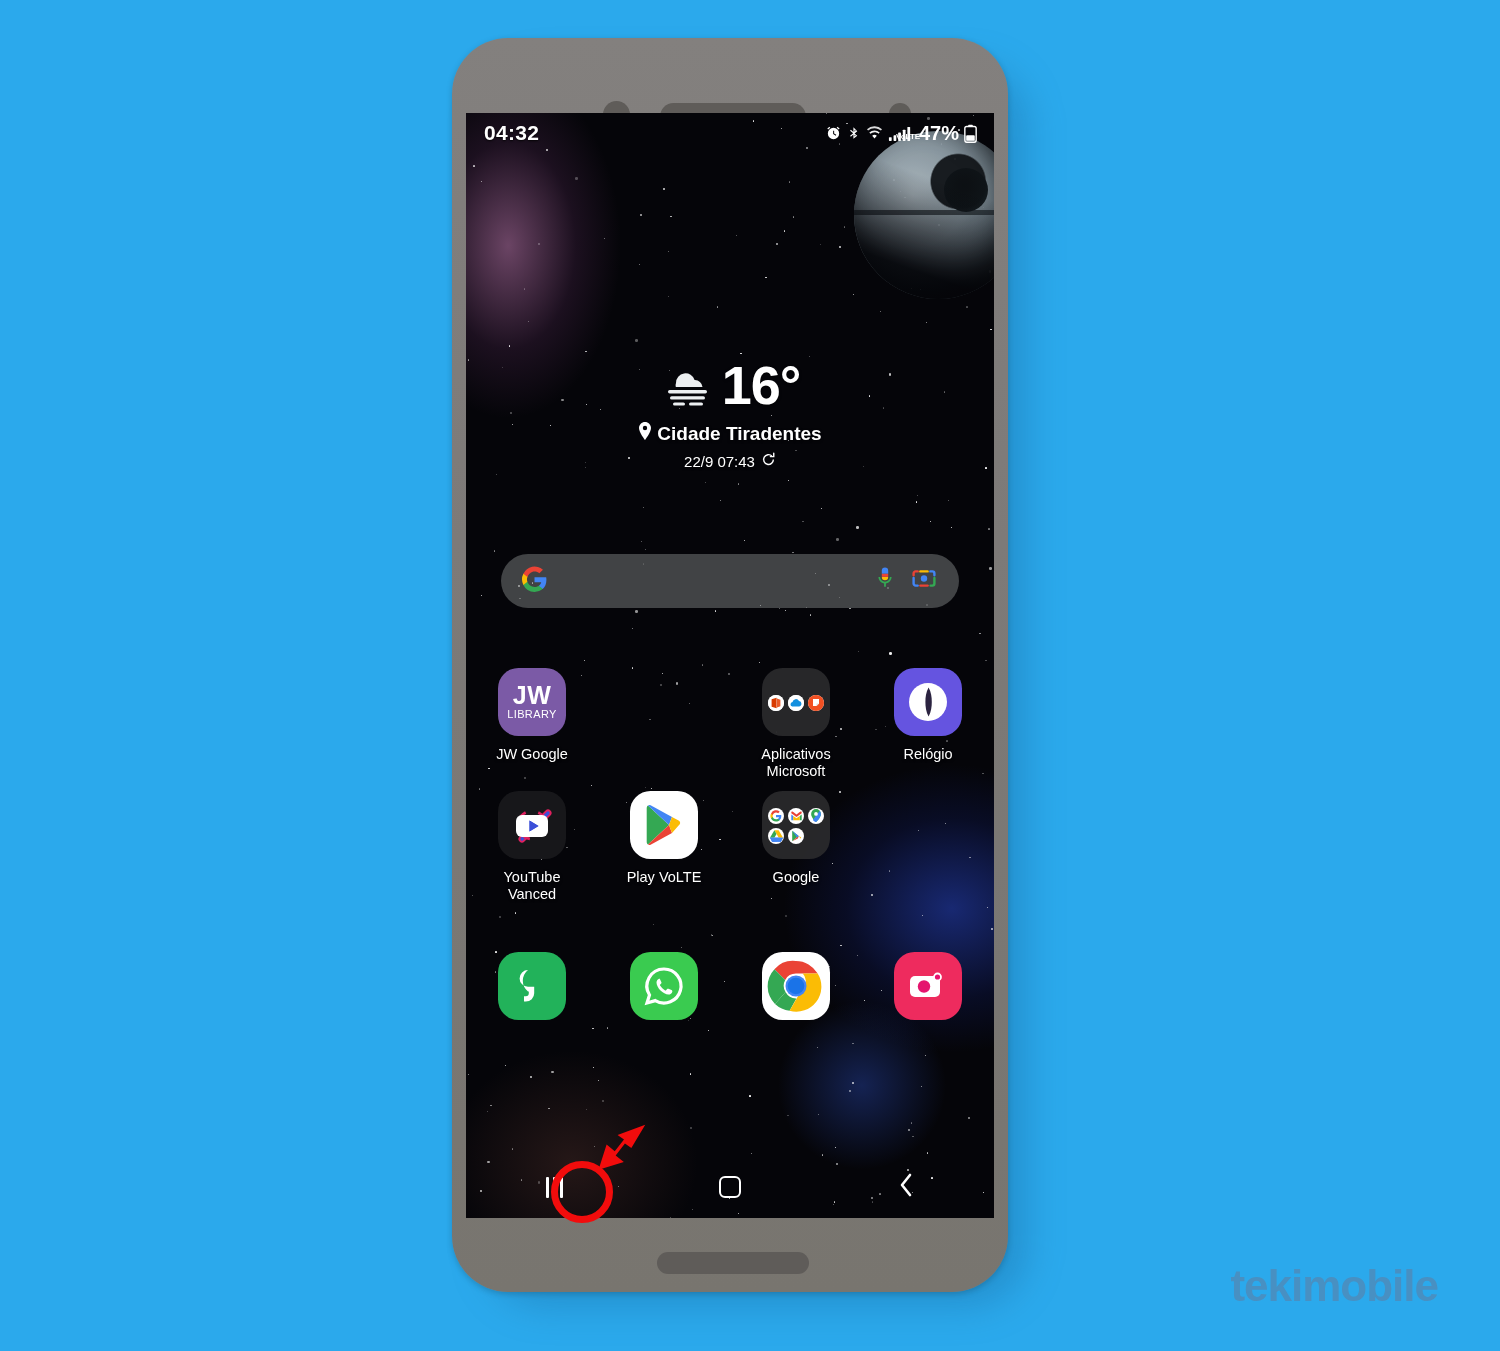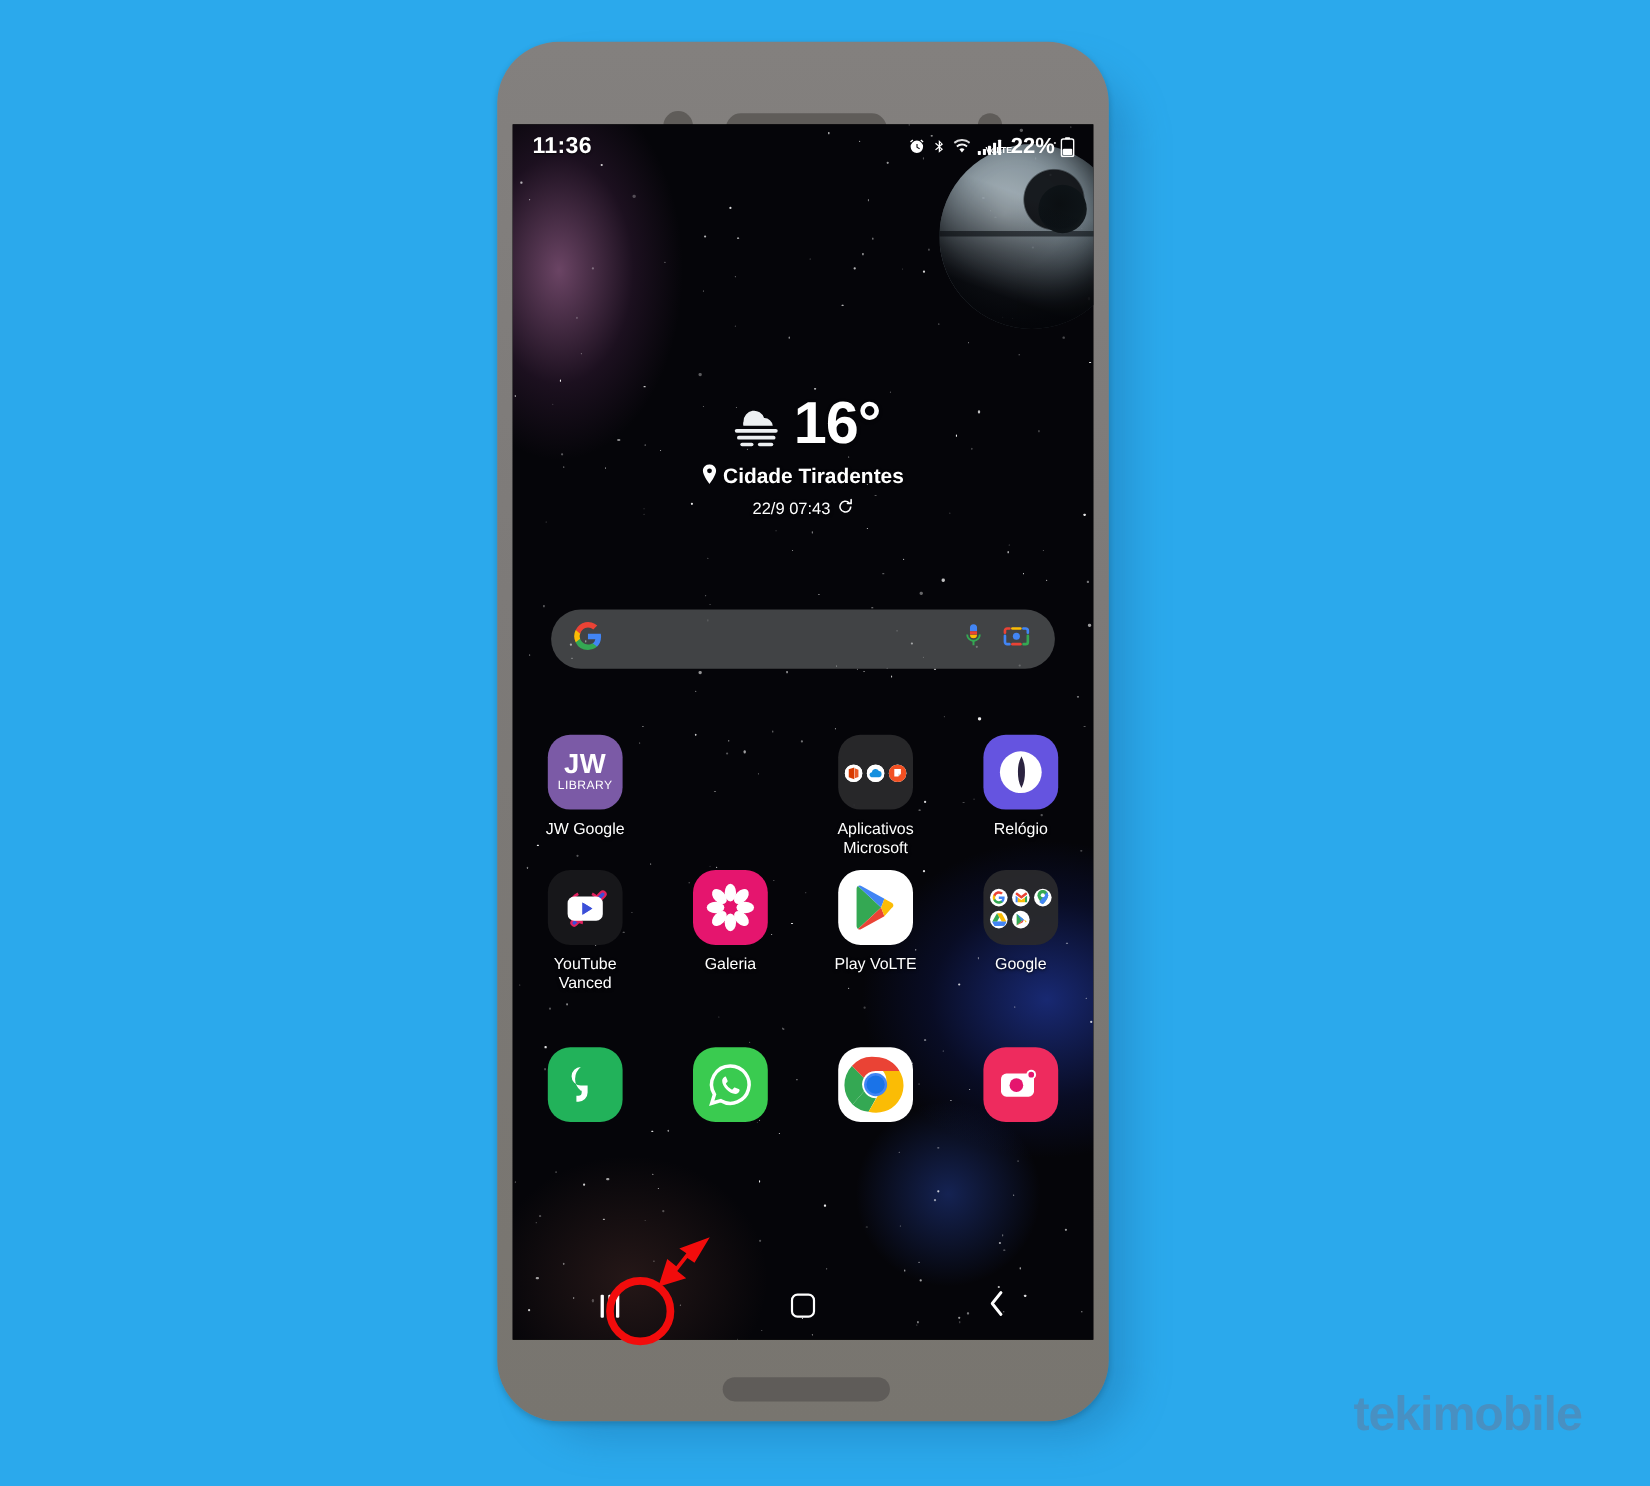--- a/index.html
+++ b/index.html
@@ -558,21 +558,21 @@
             <span class="star" style="left:25.84%;top:89.31%;width:1.9px;height:1.9px;opacity:0.29"></span>
           </div>
         <div class="death-star">
           <div class="ds-dish"></div>
           <div class="ds-band"></div>
           <div class="ds-fade"></div>
         </div>
       </div>
 
       <div class="status-bar">
-        <div class="status-time">11:36</div>
+        <div class="status-time">04:32</div>
         <div class="status-icons">
           <span class="si">
             <svg width="17" height="17" viewBox="0 0 24 24" fill="#fff">
               <path d="M12 4a8 8 0 100 16 8 8 0 000-16zm.9 4.2v3.9l3 1.8-.7 1.2-3.7-2.3V8.2h1.4z"></path>
               <path d="M3.3 5.1l3-2.5 1.1 1.3-3 2.5zM17.6 2.6l3 2.5-1.1 1.3-3-2.5z"></path>
             </svg>
           </span>
           <span class="si">
             <svg width="14" height="18" viewBox="0 0 24 24" fill="#fff">
               <path d="M11 2v8.2L6.6 6.5 5.3 8l5.3 4.4-5.3 4.4 1.3 1.5L11 14.6V22l6.6-5.5-4.6-3.8 4.6-3.8L11 2zm2 4.6l1.9 1.6L13 9.8V6.6zm0 8.4l1.9 1.6L13 18.2V15z"></path>
@@ -588,21 +588,21 @@
           <span class="si volte-wrap">
             <span class="volte-text">VoLTE</span>
             <svg width="24" height="17" viewBox="0 0 26 18" fill="#fff">
               <rect x="1" y="13" width="3" height="4" rx="0.6"></rect>
               <rect x="6" y="11" width="3" height="6" rx="0.6"></rect>
               <rect x="11" y="8" width="3" height="9" rx="0.6"></rect>
               <rect x="16" y="5" width="3" height="12" rx="0.6"></rect>
               <rect x="21" y="2" width="3" height="15" rx="0.6"></rect>
             </svg>
           </span>
-          <span class="batt-pct">22%</span>
+          <span class="batt-pct">47%</span>
           <span class="si">
             <svg width="13" height="19" viewBox="0 0 14 20" fill="none">
               <rect x="4.5" y="0.6" width="5" height="2" rx="0.8" fill="#fff"></rect>
               <rect x="0.9" y="2.4" width="12.2" height="17" rx="2" stroke="#fff" stroke-width="1.5"></rect>
               <rect x="2.4" y="11.8" width="9.2" height="6.1" rx="1" fill="#fff"></rect>
             </svg>
           </span>
         </div>
       </div>
 
@@ -740,38 +740,20 @@
                     <linearGradient id="ytg" x1="25" y1="23" x2="35" y2="35">
                   <stop offset="0" stop-color="#3B4FD8"></stop>
                       <stop offset="1" stop-color="#E0205E"></stop>
                 </linearGradient>
                   </defs>
               </svg>
             </div>
             <div class="app-label">YouTube Vanced</div>
           </div>
 
-          <div class="app">
-            <div class="app-icon squircle ic-gal">
-              <svg width="46" height="46" viewBox="0 0 46 46">
-                <g fill="#fff">
-                  <ellipse cx="23" cy="9.5" rx="5.2" ry="8"></ellipse>
-                  <ellipse cx="23" cy="36.5" rx="5.2" ry="8"></ellipse>
-                  <ellipse cx="9.5" cy="23" rx="8" ry="5.2"></ellipse>
-                  <ellipse cx="36.5" cy="23" rx="8" ry="5.2"></ellipse>
-                  <ellipse cx="13" cy="13" rx="5.2" ry="8" transform="rotate(-45 13 13)"></ellipse>
-                  <ellipse cx="33" cy="33" rx="5.2" ry="8" transform="rotate(-45 33 33)"></ellipse>
-                  <ellipse cx="33" cy="13" rx="8" ry="5.2" transform="rotate(-45 33 13)"></ellipse>
-                  <ellipse cx="13" cy="33" rx="8" ry="5.2" transform="rotate(-45 13 33)"></ellipse>
-                </g>
-                <circle cx="23" cy="23" r="4.2" fill="#E5156E"></circle>
-              </svg>
-            </div>
-            <div class="app-label">Galeria</div>
-          </div>
 
           <div class="app">
             <div class="app-icon squircle ic-play">
               <svg width="40" height="44" viewBox="0 0 40 44">
                 <path d="M4 2.5l21 19.5L4 41.5c-.8-.5-1.3-1.5-1.3-2.8V5.3c0-1.3.5-2.3 1.3-2.8z" fill="#34A853"></path>
                 <path d="M4 2.5A2.6 2.6 0 016.6 2.3L28 14l-3 8z" fill="#4285F4"></path>
                 <path d="M4 41.5L25 22l3 8L6.6 41.7a2.6 2.6 0 01-2.6-.2z" fill="#EA4335"></path>
                 <path d="M28 14l6.6 3.6c2.1 1.2 2.1 3.6 0 4.8L28 30l-3-8z" fill="#FBBC05"></path>
               </svg>
             </div>

